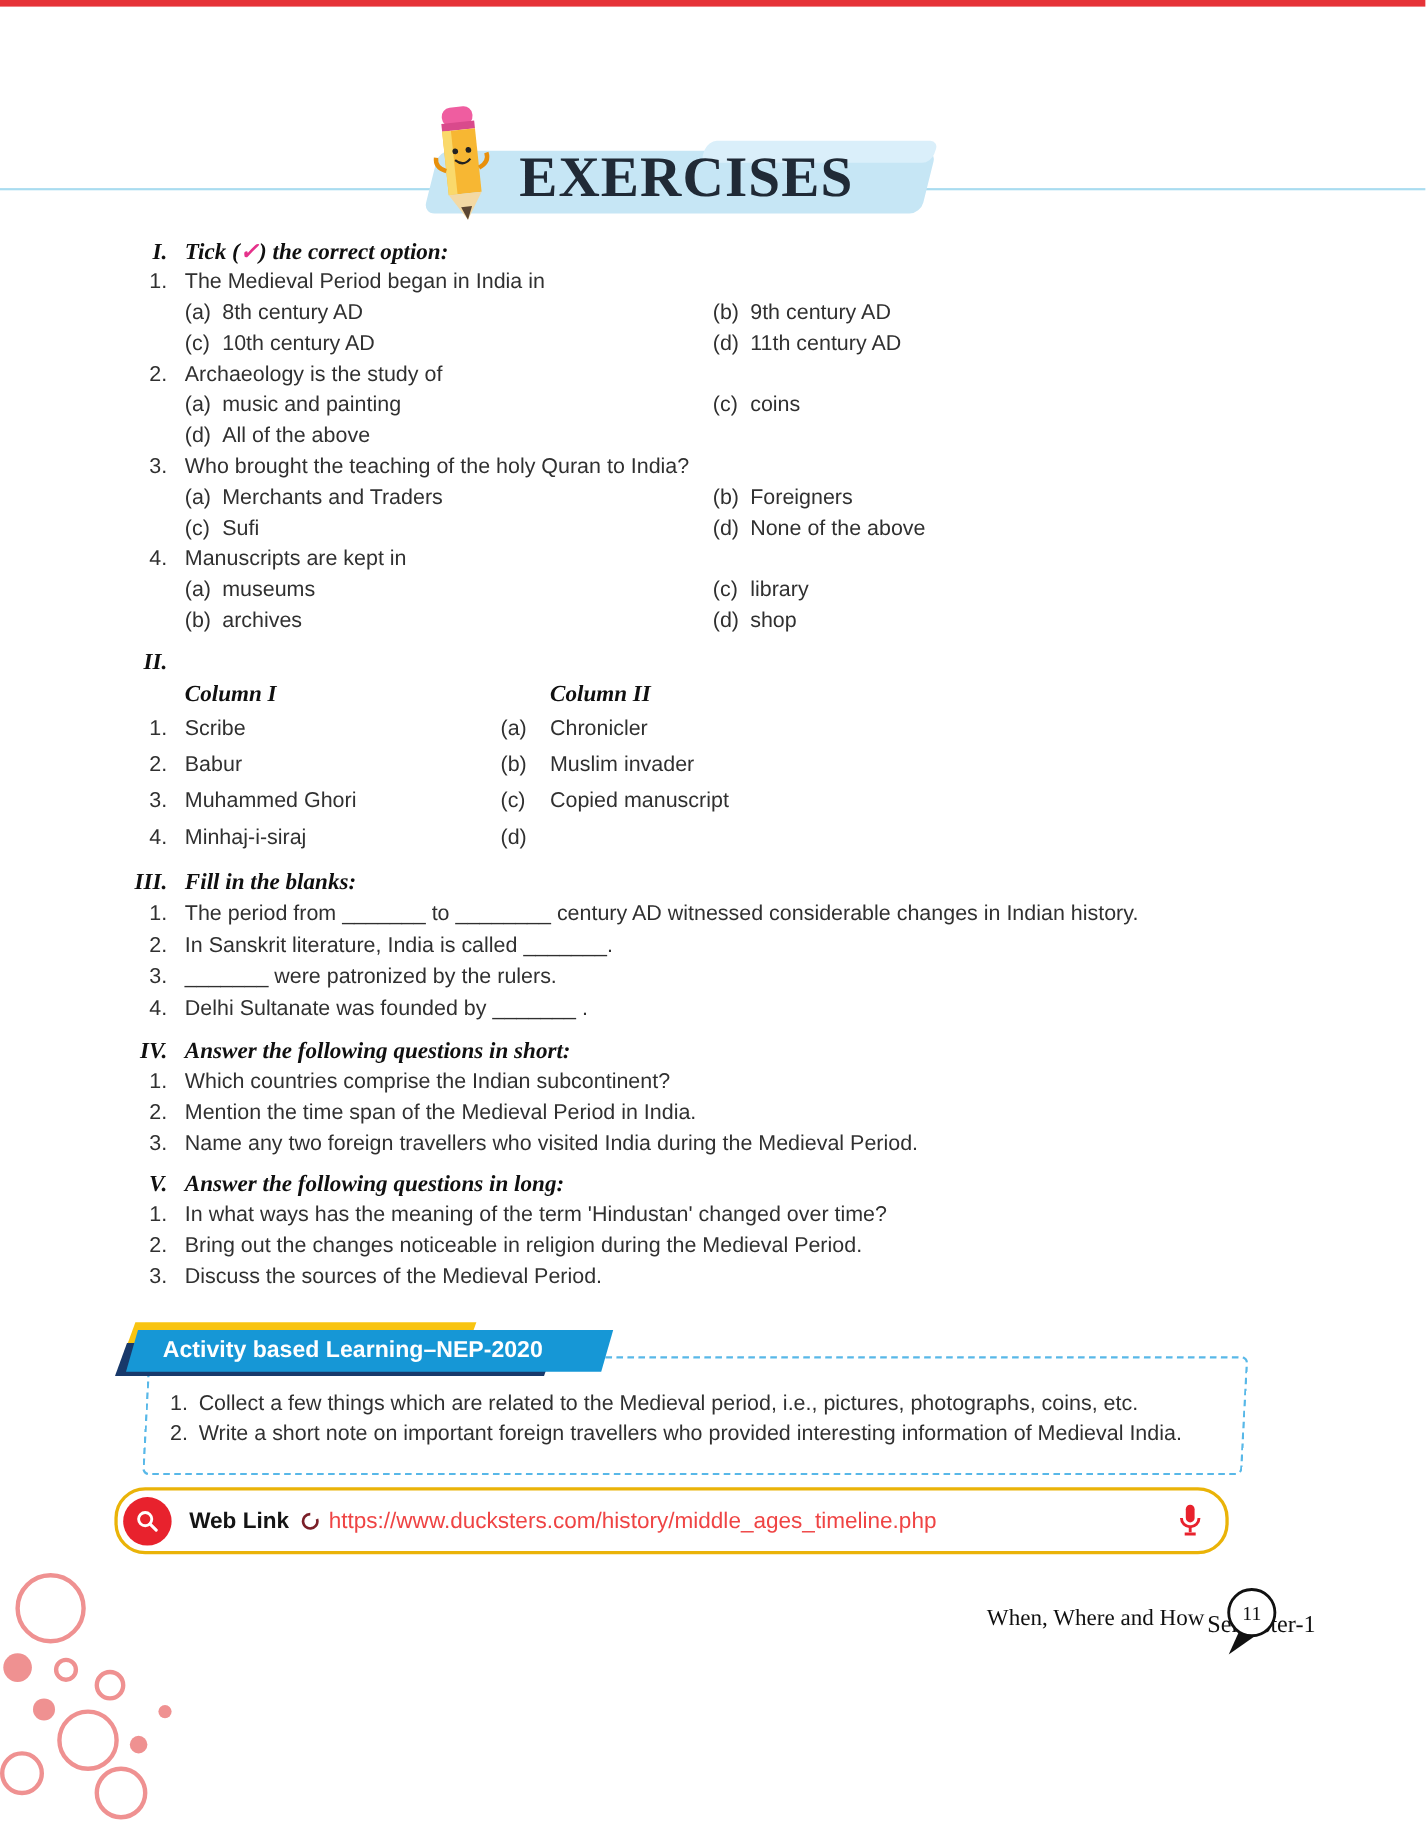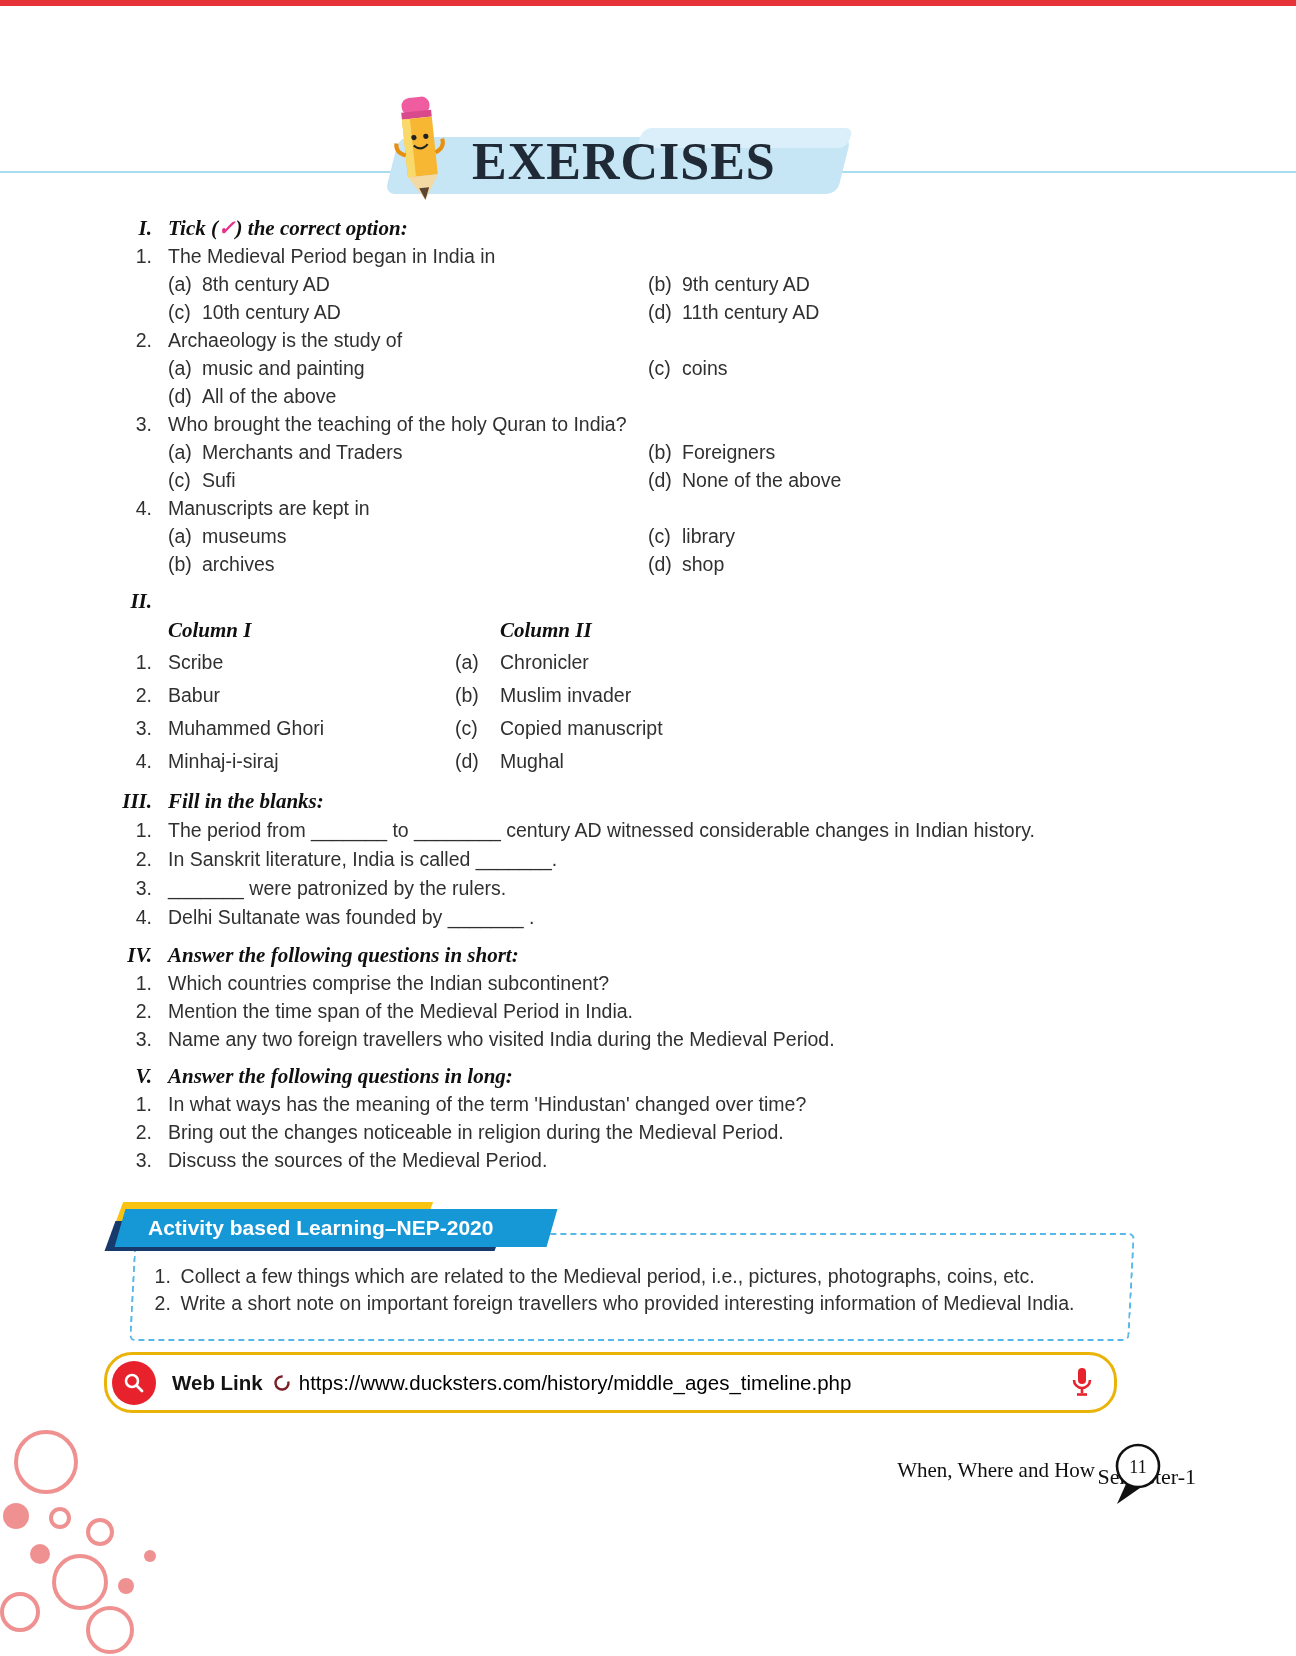--- a/index.html
+++ b/index.html
@@ -47,21 +47,21 @@
   .act-yellow{position:absolute;left:0px;top:-7px;width:310px;height:28px;background:#f8c411;transform:skewX(-20deg)}
   .act-shadow{position:absolute;left:-8px;top:12px;width:390px;height:30px;background:#18396b;transform:skewX(-20deg)}
   .act-blue{position:absolute;left:2px;top:0;width:404px;height:38px;background:#1697d6;transform:skewX(-16deg);display:flex;align-items:center;padding-left:28px}
   .act-blue span{transform:skewX(16deg);color:#fff;font-weight:700;font-size:21px}
 
   
   .weblink{position:absolute;left:104px;top:1352px;width:1007px;height:55px;border:3px solid #eab308;border-radius:28px;display:flex;align-items:center;background:#fff}
   .wl-circle{width:44px;height:44px;border-radius:50%;background:#e8222d;margin-left:5px;display:flex;align-items:center;justify-content:center;flex:0 0 44px}
   .wl-label{margin-left:16px;font-weight:700;font-size:20.5px;color:#141414;white-space:nowrap}
   .wl-link-icon{margin-left:10px;display:flex;align-items:center}
-  .wl-url{margin-left:8px;font-size:20.5px;color:#000000}
+  .wl-url{margin-left:8px;font-size:20.5px;color:#ef4444}
   .wl-mic{margin-left:auto;margin-right:20px;display:flex;align-items:center}
 
   
   .footer-sem{position:absolute;top:1464px;left:0;right:100px;text-align:right;font-family:"Liberation Serif",serif;font-size:22px;color:#101010}
   .footer-chapter{position:absolute;top:1458px;left:880px;width:215px;text-align:right;font-family:"Liberation Serif",serif;font-size:21px;color:#101010}
   .page-bubble{position:absolute;top:1442px;left:1110px}
   .deco{position:absolute;left:0px;top:1420px}
 </style>
 </head>
 <body>
@@ -176,21 +176,20 @@
     <div class="match-row">
       <div class="m-num">3.</div>
       <div class="m-left">Muhammed Ghori</div>
       <div class="m-letter">(c)</div>
       <div class="m-right">Copied manuscript</div>
     </div>
     <div class="match-row">
       <div class="m-num">4.</div>
       <div class="m-left">Minhaj-i-siraj</div>
       <div class="m-letter">(d)</div>
-      <div class="m-right">Mughal</div>
     </div>
   </div>
 
   <div class="sec fill">
     <div class="row head">
       <div class="gut">III.</div>
       <div class="body headtext">Fill in the blanks:</div>
     </div>
     <div class="row">
       <div class="gut">1.</div>

